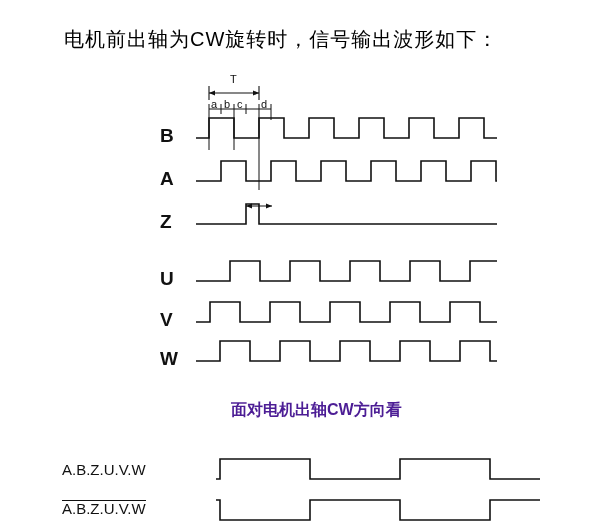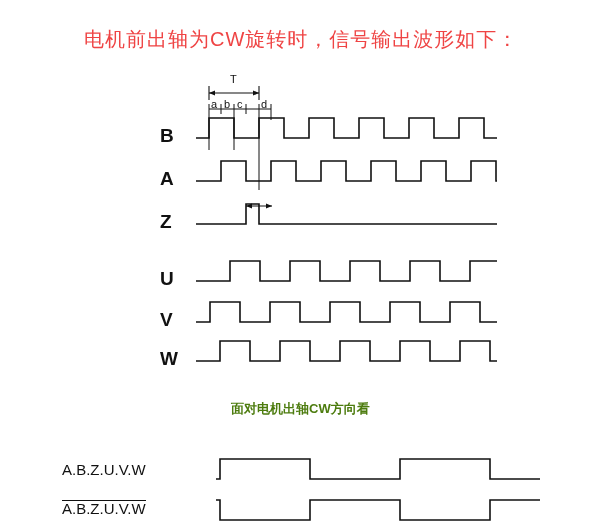--- a/index.html
+++ b/index.html
@@ -10,45 +10,44 @@
     color:#111;
     position:relative;
     overflow:hidden;
   }
   #title{
     position:absolute;
     left:64px; top:26px;
     font-size:20px;
     letter-spacing:1px;
     white-space:nowrap;
-    color:#ef4444;
-    margin-left:20px;
+    color:#000000;
   }
   #diagram{
     position:absolute;
     left:0; top:0;
     width:604px; height:530px;
   }
   .sig-label{
     position:absolute;
     font-size:19px;
     font-weight:bold;
     color:#111;
     font-family:"Liberation Sans", sans-serif;
   }
   .small-label{
     position:absolute;
     font-size:11px;
     color:#111;
   }
   .caption{
     position:absolute;
-    font-size:13px;
+    font-size:16px;
     font-weight:bold;
-    color:#4d7c0f;
+    color:#4c1d95;
     white-space:nowrap;
     text-align:center;
   }
   .bottom-label{
     position:absolute;
     font-size:15px;
     font-weight:normal;
     color:#111;
     white-space:nowrap;
     letter-spacing:0px;

